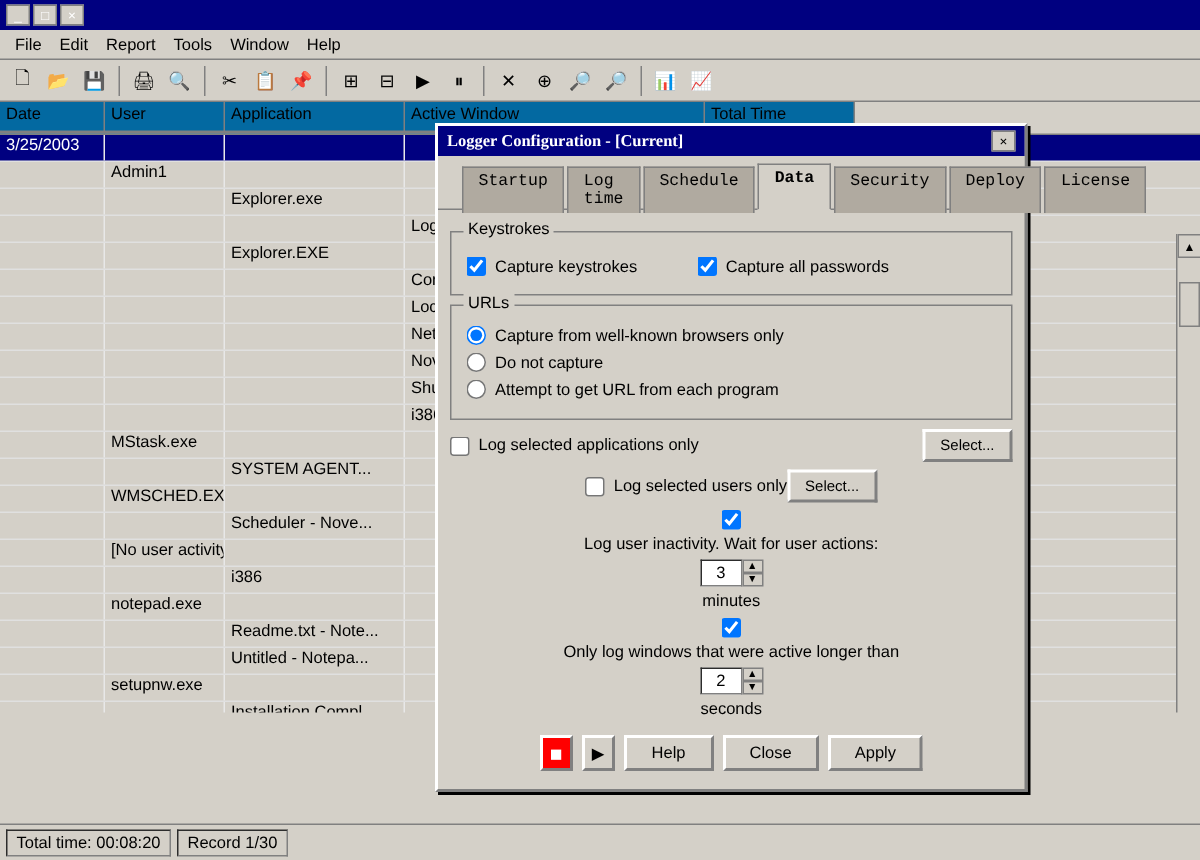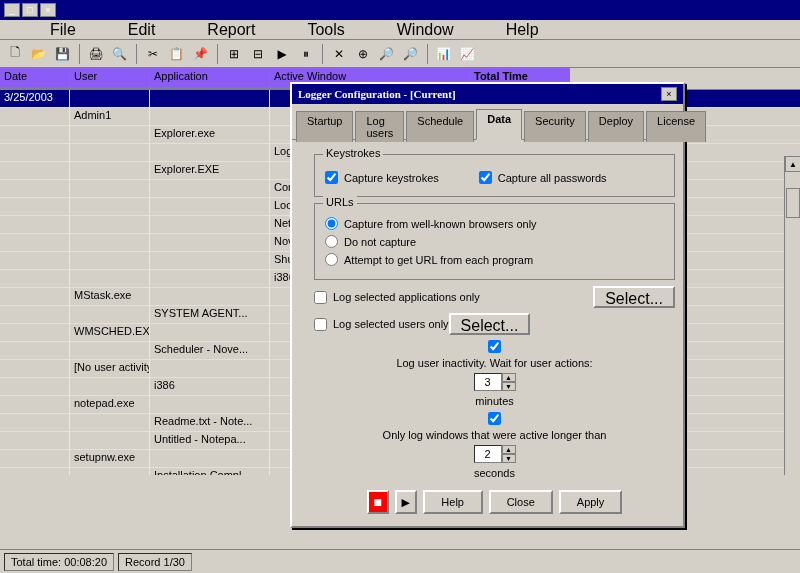--- a/index.html
+++ b/index.html
@@ -37,23 +37,22 @@
     .menu-bar {
       background: #d4d0c8;
       display: flex;
       padding: 2px 4px;
       height: 20px;
       align-items: center;
       border-bottom: 1px solid #808080;
     }
     .menu-item {
       padding: 1px 6px;
-      font-size: 16px;
-      cursor: pointer;
-      margin-left: 40px;
+      font-size: 11px;
+      cursor: pointer;
     }
 
     
     .toolbar {
       background: #d4d0c8;
       display: flex;
       align-items: center;
       padding: 2px 4px;
       height: 28px;
       border-bottom: 1px solid #808080;
@@ -78,21 +77,21 @@
       display: flex;
       background: #d4d0c8;
       border-bottom: 1px solid #808080;
       height: 22px;
     }
     .col-header {
       border-right: 1px solid #808080;
       border-bottom: 2px solid #808080;
       padding: 2px 4px;
       font-size: 11px;
-      background: #8b5cf6;
+      background: #0369a1;
     }
 
     
     .table-area {
       width: 800px;
       overflow: hidden;
       position: relative;
     }
 
     .table-row {
@@ -106,21 +105,21 @@
       overflow: hidden;
       white-space: nowrap;
       font-size: 11px;
       border-right: 1px solid #e8e8e8;
     }
 
     .col-date { width: 70px; }
     .col-user { width: 80px; }
     .col-app { width: 120px; }
     .col-window { width: 200px; }
-    .col-total { width: 100px; font-weight: bold; }
+    .col-total { width: 100px; }
 
     
     .status-bar {
       display: flex;
       background: #d4d0c8;
       height: 24px;
       align-items: center;
       border-top: 1px solid #808080;
       padding: 0 4px;
       position: absolute;
@@ -167,22 +166,23 @@
       font-size: 9px;
       display: flex; align-items: center; justify-content: center;
       cursor: pointer;
       color: black;
     }
 
     
     .tab-bar {
       display: flex;
       background: #d4d0c8;
-      padding: 4px 4px 0;
+      padding: 4px 16px 0;
       border-bottom: 1px solid #808080;
+      font-family: Liberation Mono, monospace;
     }
     .tab {
       padding: 3px 10px;
       font-size: 11px;
       cursor: pointer;
       border: 1px solid #808080;
       border-bottom: none;
       background: #d4d0c8;
       margin-right: 2px;
       position: relative;
@@ -195,21 +195,20 @@
       z-index: 1;
     }
     .tab:not(.active) {
       background: #b0aaa0;
       top: 3px;
     }
 
     
     .dialog-content {
       padding: 8px;
-      margin-left: 14px;
     }
 
     
     .group-box {
       border: 1px solid #808080;
       margin: 6px 0;
       padding: 8px 10px 8px;
       position: relative;
     }
     .group-box-title {
@@ -276,21 +275,21 @@
       display: flex; align-items: center; justify-content: center;
       cursor: pointer;
     }
 
     
     .select-btn {
       background: #d4d0c8;
       border: 2px solid;
       border-color: #ffffff #808080 #808080 #ffffff;
       padding: 2px 10px;
-      font-size: 16px;
+      font-size: 10px;
       cursor: pointer;
       height: 22px;
     }
 
     
     .dialog-btn-row {
       display: flex;
       justify-content: center;
       gap: 6px;
       padding: 6px 0 4px;
@@ -563,21 +562,21 @@
 
 <div class="dialog-overlay">
 
   <div class="dialog-title">
     <span class="dialog-title-text">Logger Configuration - [Current]</span>
     <div class="dialog-close">×</div>
   </div>
 
   <div class="tab-bar">
     <div class="tab">Startup</div>
-    <div class="tab">Log users</div>
+    <div class="tab">Log time</div>
     <div class="tab">Schedule</div>
     <div class="tab active">Data</div>
     <div class="tab">Security</div>
     <div class="tab">Deploy</div>
     <div class="tab">License</div>
   </div>
 
   <div class="dialog-content">
 
     <div class="group-box">
@@ -611,21 +610,21 @@
     </div>
 
     <div style="display:flex; align-items:center; justify-content:space-between; margin:5px 0;">
       <div class="checkbox-row">
         <input type="checkbox" id="ck3" style="">
         <label class="checkbox-label" for="ck3">Log selected applications only</label>
       </div>
       <button class="select-btn">Select...</button>
     </div>
 
-    <div style="display:flex; align-items:center; justify-content:flex-start; margin:5px 0;">
+    <div style="display:flex; align-items:center; justify-content:center; margin:5px 0;">
       <div class="checkbox-row">
         <input type="checkbox" id="ck4" style="">
         <label class="checkbox-label" for="ck4">Log selected users only</label>
       </div>
       <button class="select-btn">Select...</button>
     </div>
 
     <div class="spinbox-row">
       <input type="checkbox" id="ck5" checked="" style="">
       <label for="ck5">Log user inactivity. Wait for user actions:</label>

